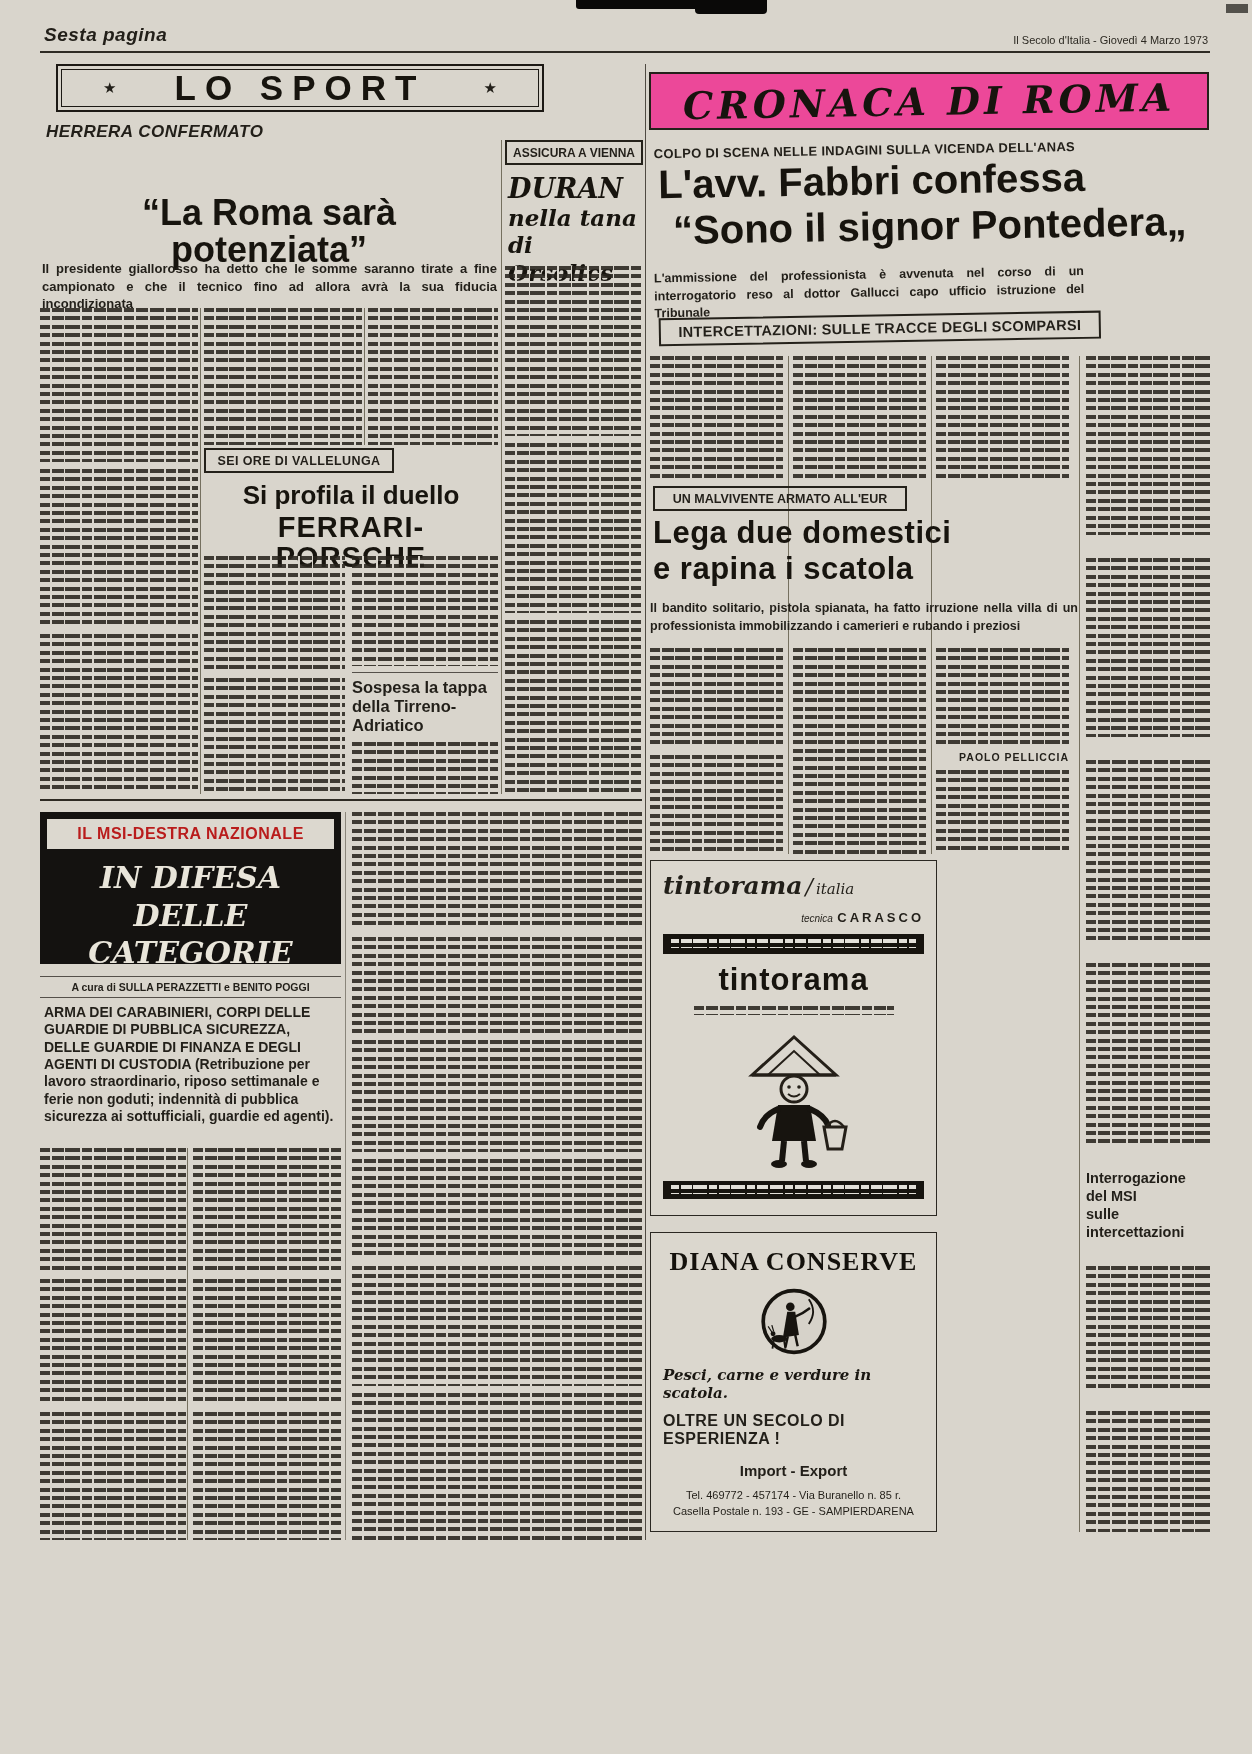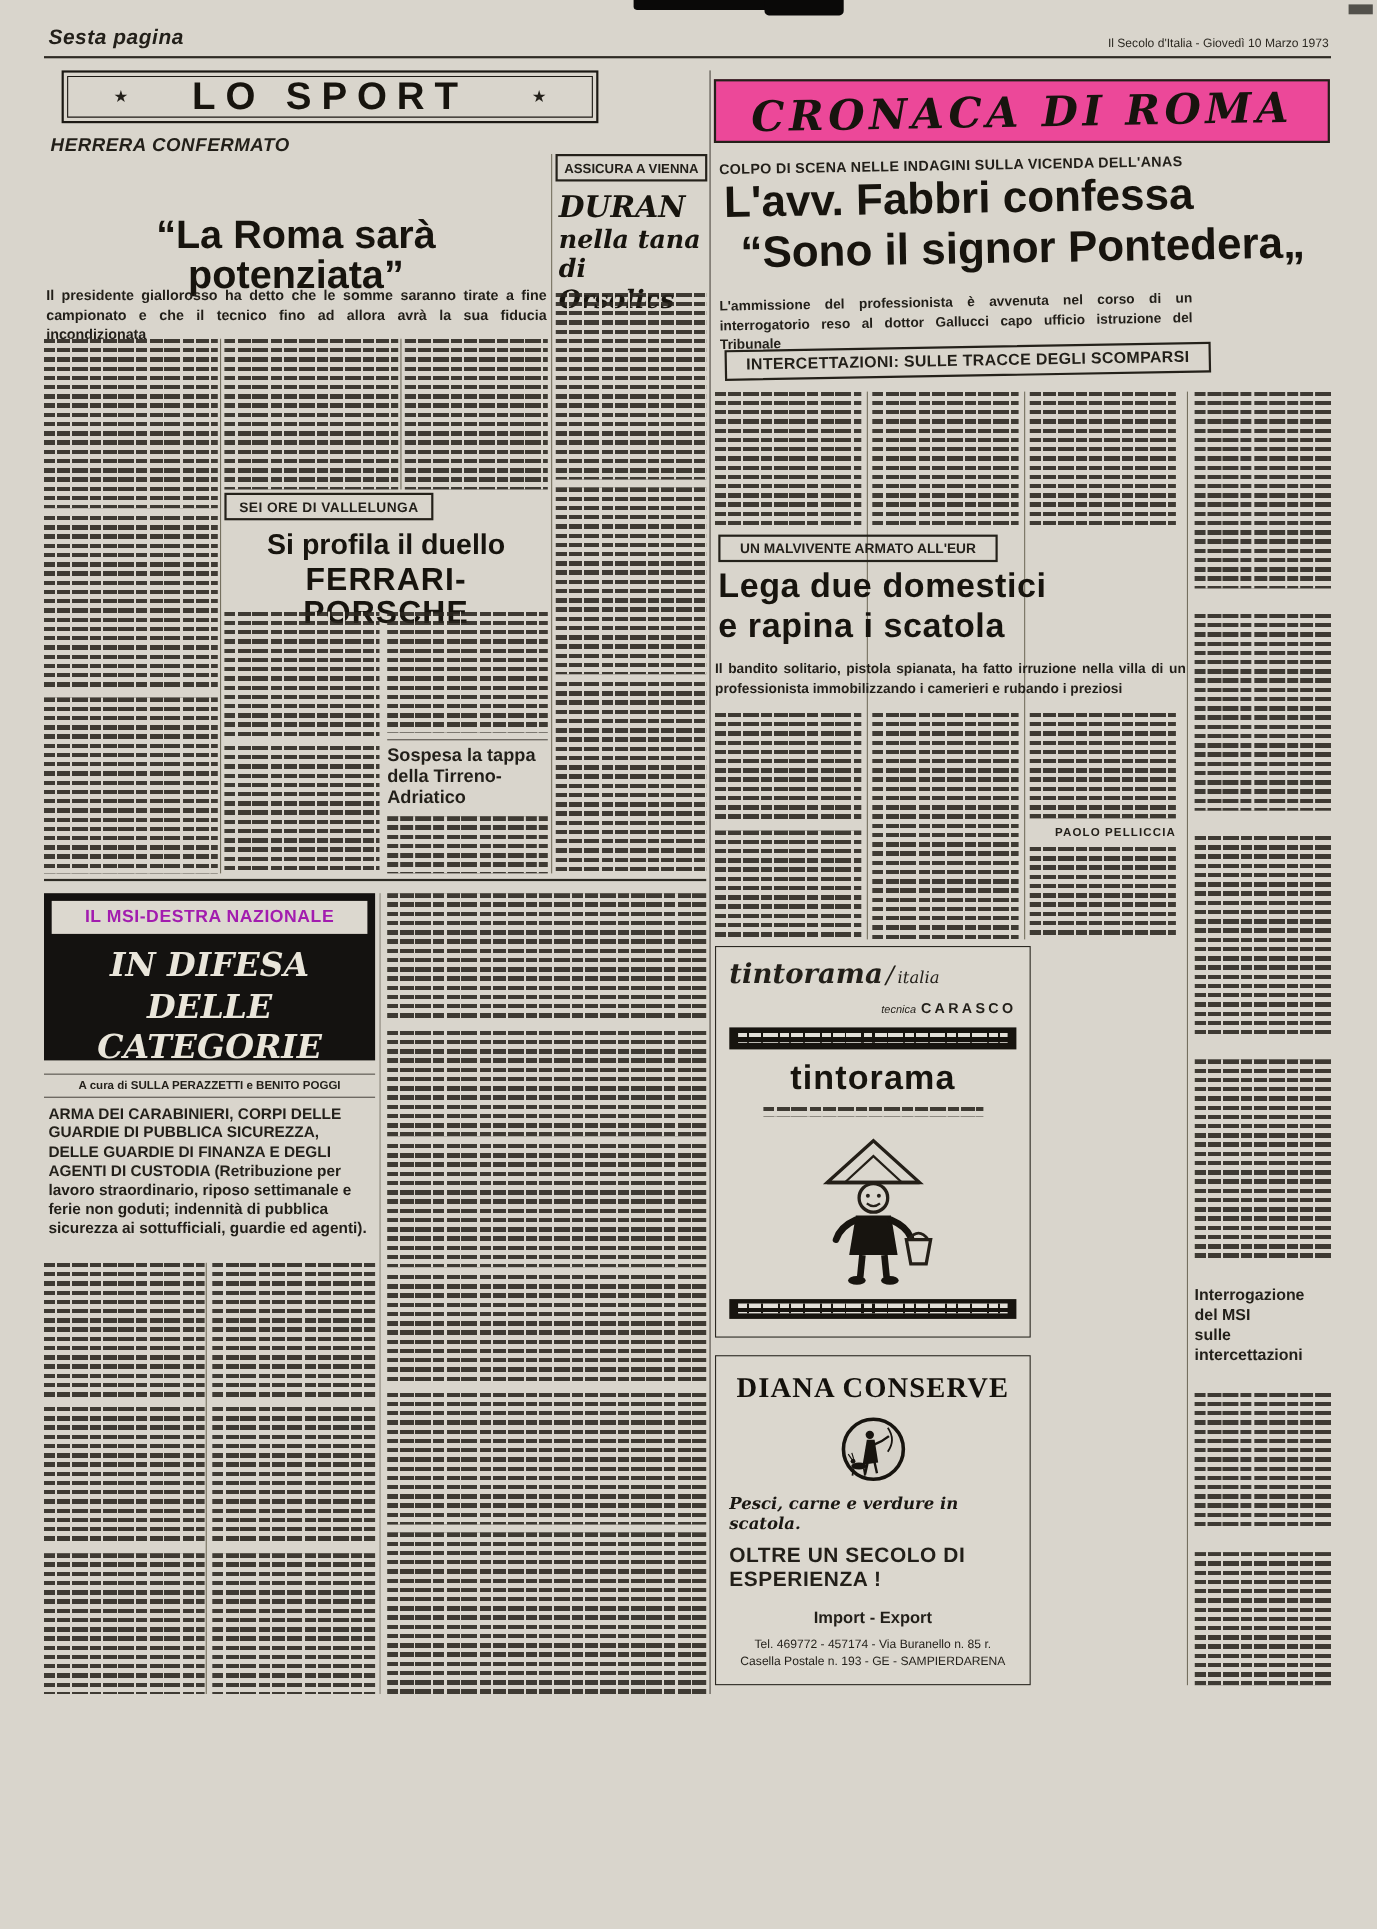--- a/index.html
+++ b/index.html
@@ -38,21 +38,21 @@
 </head>
 <body>
 
 <div id="page">
 
   <div class="abs" style="left:576px;top:0;width:190px;height:9px;background:#0a0908;border-radius:0 0 3px 3px;"></div>
   <div class="abs" style="left:695px;top:0;width:72px;height:14px;background:#0a0908;border-radius:0 0 4px 4px;"></div>
   <div class="abs" style="left:1226px;top:4px;width:22px;height:9px;background:#1a1814;opacity:.7;"></div>
 
   <div class="abs" style="left:44px;top:24px;font-size:19px;font-weight:700;font-style:italic;letter-spacing:.5px;">Sesta pagina</div>
-  <div class="abs" style="left:880px;top:34px;width:328px;text-align:right;font-size:11px;color:#2c2922;">Il Secolo d'Italia  -  Giovedì 10 Marzo 1973</div>
+  <div class="abs" style="left:880px;top:34px;width:328px;text-align:right;font-size:11px;color:#2c2922;">Il Secolo d'Italia  -  Giovedì 4 Marzo 1973</div>
   <div class="hr" style="left:40px;top:51px;width:1170px;height:2px;"></div>
 
   <div class="abs" style="left:56px;top:64px;width:488px;height:48px;border:2px solid #1c1914;box-shadow: inset 0 0 0 3px #d9d5cc, inset 0 0 0 4px #1c1914;display:flex;align-items:center;justify-content:center;gap:58px;">
     <span style="font-size:15px;">★</span>
     <span class="hl" style="font-size:35px;letter-spacing:9px;">LO SPORT</span>
     <span style="font-size:15px;">★</span>
   </div>
 
   <div class="abs" style="left:46px;top:122px;font-size:17px;font-weight:700;font-style:italic;letter-spacing:.5px;">HERRERA CONFERMATO</div>
 
@@ -105,21 +105,21 @@
   </div>
   <div class="abs col" style="left:505px;top:266px;width:137px;height:528px;">
     <div class="ft" style="height:170px;"></div>
     <div class="ft" style="height:170px;"></div>
     <div class="ft" style="height:174px;"></div>
   </div>
 
   <div class="hr" style="left:40px;top:799px;width:602px;height:2px;"></div>
 
   <div class="abs" style="left:40px;top:812px;width:301px;height:152px;background:#141210;padding:7px;">
-    <div style="background:#dcd8cf;color:#a21caf;height:30px;display:flex;align-items:center;justify-content:center;font-size:16px;font-weight:800;letter-spacing:.5px;">IL MSI-DESTRA NAZIONALE</div>
+    <div style="background:#dcd8cf;color:#b91c1c;height:30px;display:flex;align-items:center;justify-content:center;font-size:16px;font-weight:800;letter-spacing:.5px;">IL MSI-DESTRA NAZIONALE</div>
     <div class="si center" style="color:#e9e5da;font-weight:700;margin-top:10px;line-height:1.25;">
       <div style="font-size:30px;">IN DIFESA</div>
       <div style="font-size:30px;">DELLE CATEGORIE</div>
     </div>
   </div>
   <div class="abs center" style="left:40px;top:976px;width:301px;font-size:10.5px;font-weight:700;padding:4px 0;border-top:1px solid #55504a;border-bottom:1px solid #55504a;">A cura di SULLA PERAZZETTI e BENITO POGGI</div>
   <div class="abs" style="left:44px;top:1004px;width:294px;font-size:14px;font-weight:700;line-height:1.24;text-align:left;">ARMA DEI CARABINIERI, CORPI DELLE GUARDIE DI PUBBLICA SICUREZZA, DELLE GUARDIE DI FINANZA E DEGLI AGENTI DI CUSTODIA (Retribuzione per lavoro straordinario, riposo settimanale e ferie non goduti; indennità di pubblica sicurezza ai sottufficiali, guardie ed agenti).</div>
 
   <div class="abs col" style="left:40px;top:1148px;width:146px;height:392px;">
     <div class="ft" style="height:124px;"></div>
@@ -253,19 +253,19 @@
       <path d="M80 20 Q94 40 80 60" stroke="#17140f" stroke-width="3" fill="none"></path>
       <path d="M46 80 L42 98" stroke="#17140f" stroke-width="4"></path>
       <path d="M58 78 L62 96" stroke="#17140f" stroke-width="4"></path>
       <ellipse cx="32" cy="84" rx="13" ry="6" fill="#17140f"></ellipse>
       <line x1="23" y1="88" x2="21" y2="100" stroke="#17140f" stroke-width="3"></line>
       <line x1="40" y1="88" x2="42" y2="100" stroke="#17140f" stroke-width="3"></line>
       <circle cx="22" cy="76" r="4" fill="#17140f"></circle>
       <path d="M20 73 L14 64 M23 72 L20 62" stroke="#17140f" stroke-width="2"></path>
     </svg>
     <div class="si" style="font-size:15px;font-weight:700;color:#1a1712;">Pesci, carne e verdure in scatola.</div>
-    <div style="font-size:19px;font-weight:700;letter-spacing:.5px;">OLTRE UN SECOLO DI ESPERIENZA !</div>
+    <div style="font-size:16px;font-weight:700;letter-spacing:.5px;">OLTRE UN SECOLO DI ESPERIENZA !</div>
     <div style="font-size:15px;font-weight:700;margin-top:4px;">Import - Export</div>
     <div style="font-size:11px;">Tel. 469772 - 457174 - Via Buranello n. 85 r.</div>
     <div style="font-size:11px;margin-top:-6px;">Casella Postale n. 193 - GE - SAMPIERDARENA</div>
   </div>
 
 </div>
 
 </body></html>

